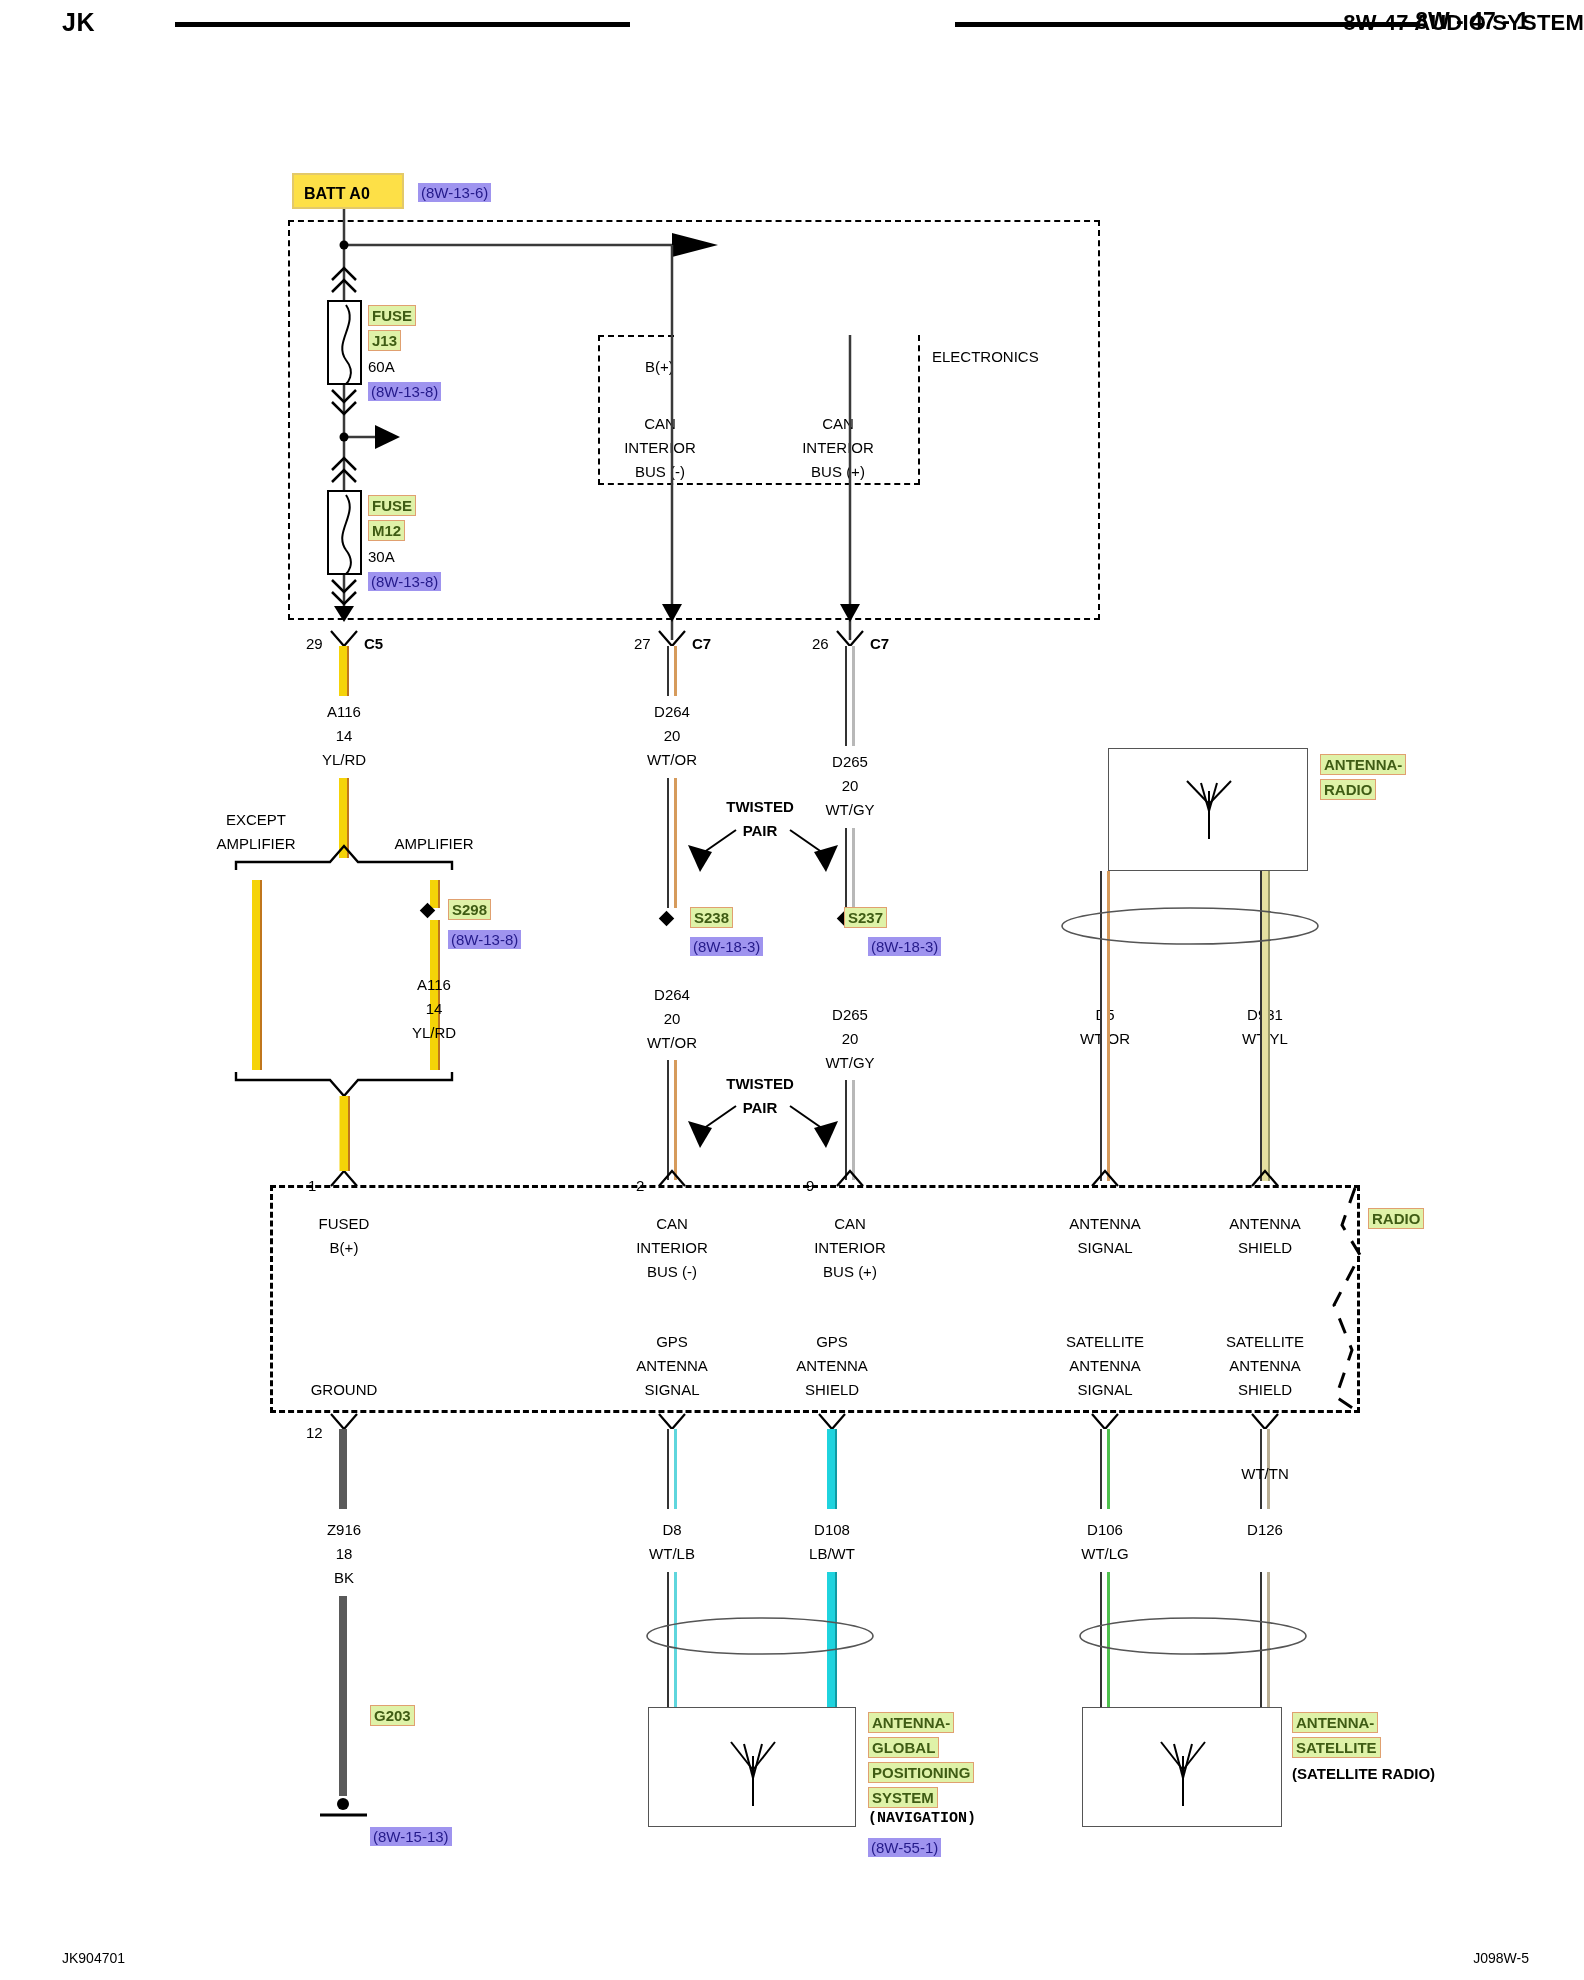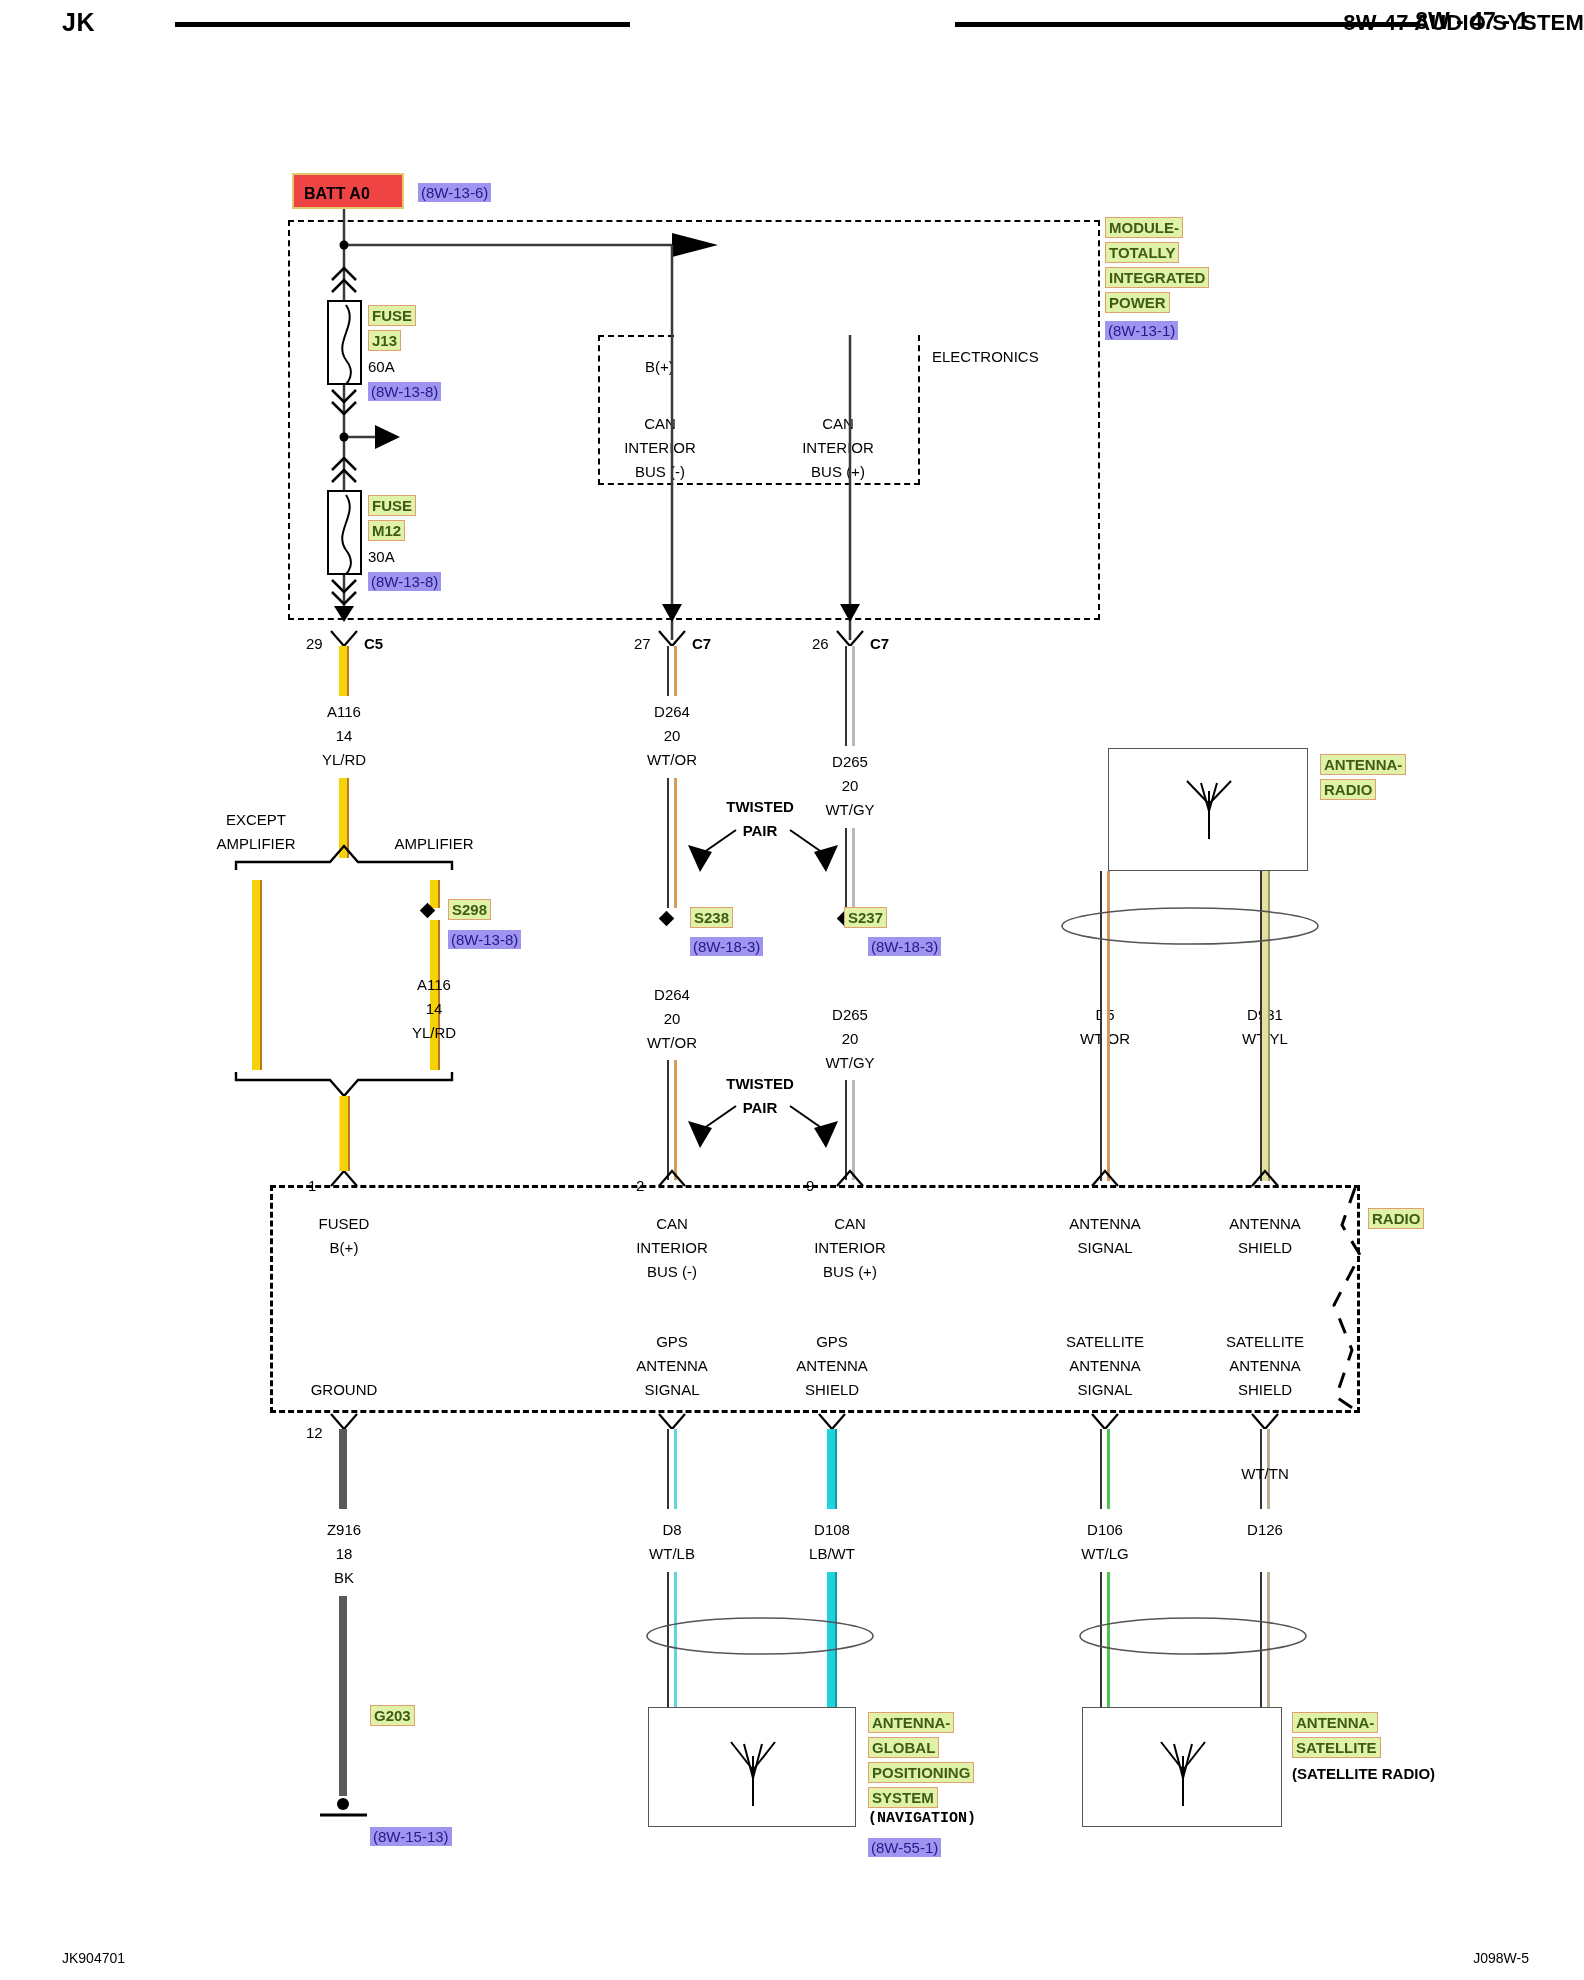--- a/index.html
+++ b/index.html
@@ -40,21 +40,21 @@
   .hl-purple {
     background:#9f94ef; color:#241a8a; padding:1px 3px;
   }
   .multiline { line-height:25px; }
 
   
   .dash { position:absolute; border-style:dashed; border-color:#000; }
 
   
   .cbox { position:absolute; border:1.5px solid #555; background:#fff; }
-  .ybox { position:absolute; border:2px solid #e3c96a; background:#ef4444; }
+  .ybox { position:absolute; border:2px solid #e3c96a; background:#fde047; }
 
   svg { position:absolute; overflow:visible; }
 </style>
 </head>
 <body>
 
 <div class="page">
 
   <div id="header">
     <div id="hdr-left">JK</div>
@@ -69,27 +69,20 @@
 
   <div class="ybox" style="left:292px; top:173px; width:112px; height:36px;">
     <div class="txt b" style="left:10px; top:7px; font-size:16px;">BATT A0</div>
   </div>
   <div class="txt" style="left:418px; top:181px;">
     <span class="hl-purple">(8W-13-6)</span>
   </div>
 
   <div class="dash" style="left:288px; top:220px; width:812px; height:400px; border-width:2px;"></div>
 
-  <div class="txt multiline" style="left:1105px; top:215px; font-size:15px;">
-    <div><span class="hl-green">MODULE-</span></div>
-    <div><span class="hl-green">TOTALLY</span></div>
-    <div><span class="hl-green">INTEGRATED</span></div>
-    <div><span class="hl-green">POWER</span></div>
-    <div style="margin-top:3px;"><span class="hl-purple">(8W-13-1)</span></div>
-  </div>
 
   <div class="dash" style="left:598px; top:335px; width:322px; height:150px; border-width:2px; border-top:none;"></div>
   <div class="dash" style="left:598px; top:335px; width:76px; height:0; border-width:2px 0 0 0;"></div>
   <div class="txt" style="left:932px; top:345px;">ELECTRONICS</div>
 
   <div class="txt" style="left:645px; top:355px;">B(+)</div>
 
   <div class="txt c" style="left:660px; top:412px;">CAN</div>
   <div class="txt c" style="left:660px; top:436px;">INTERIOR</div>
   <div class="txt c" style="left:660px; top:460px;">BUS (-)</div>

